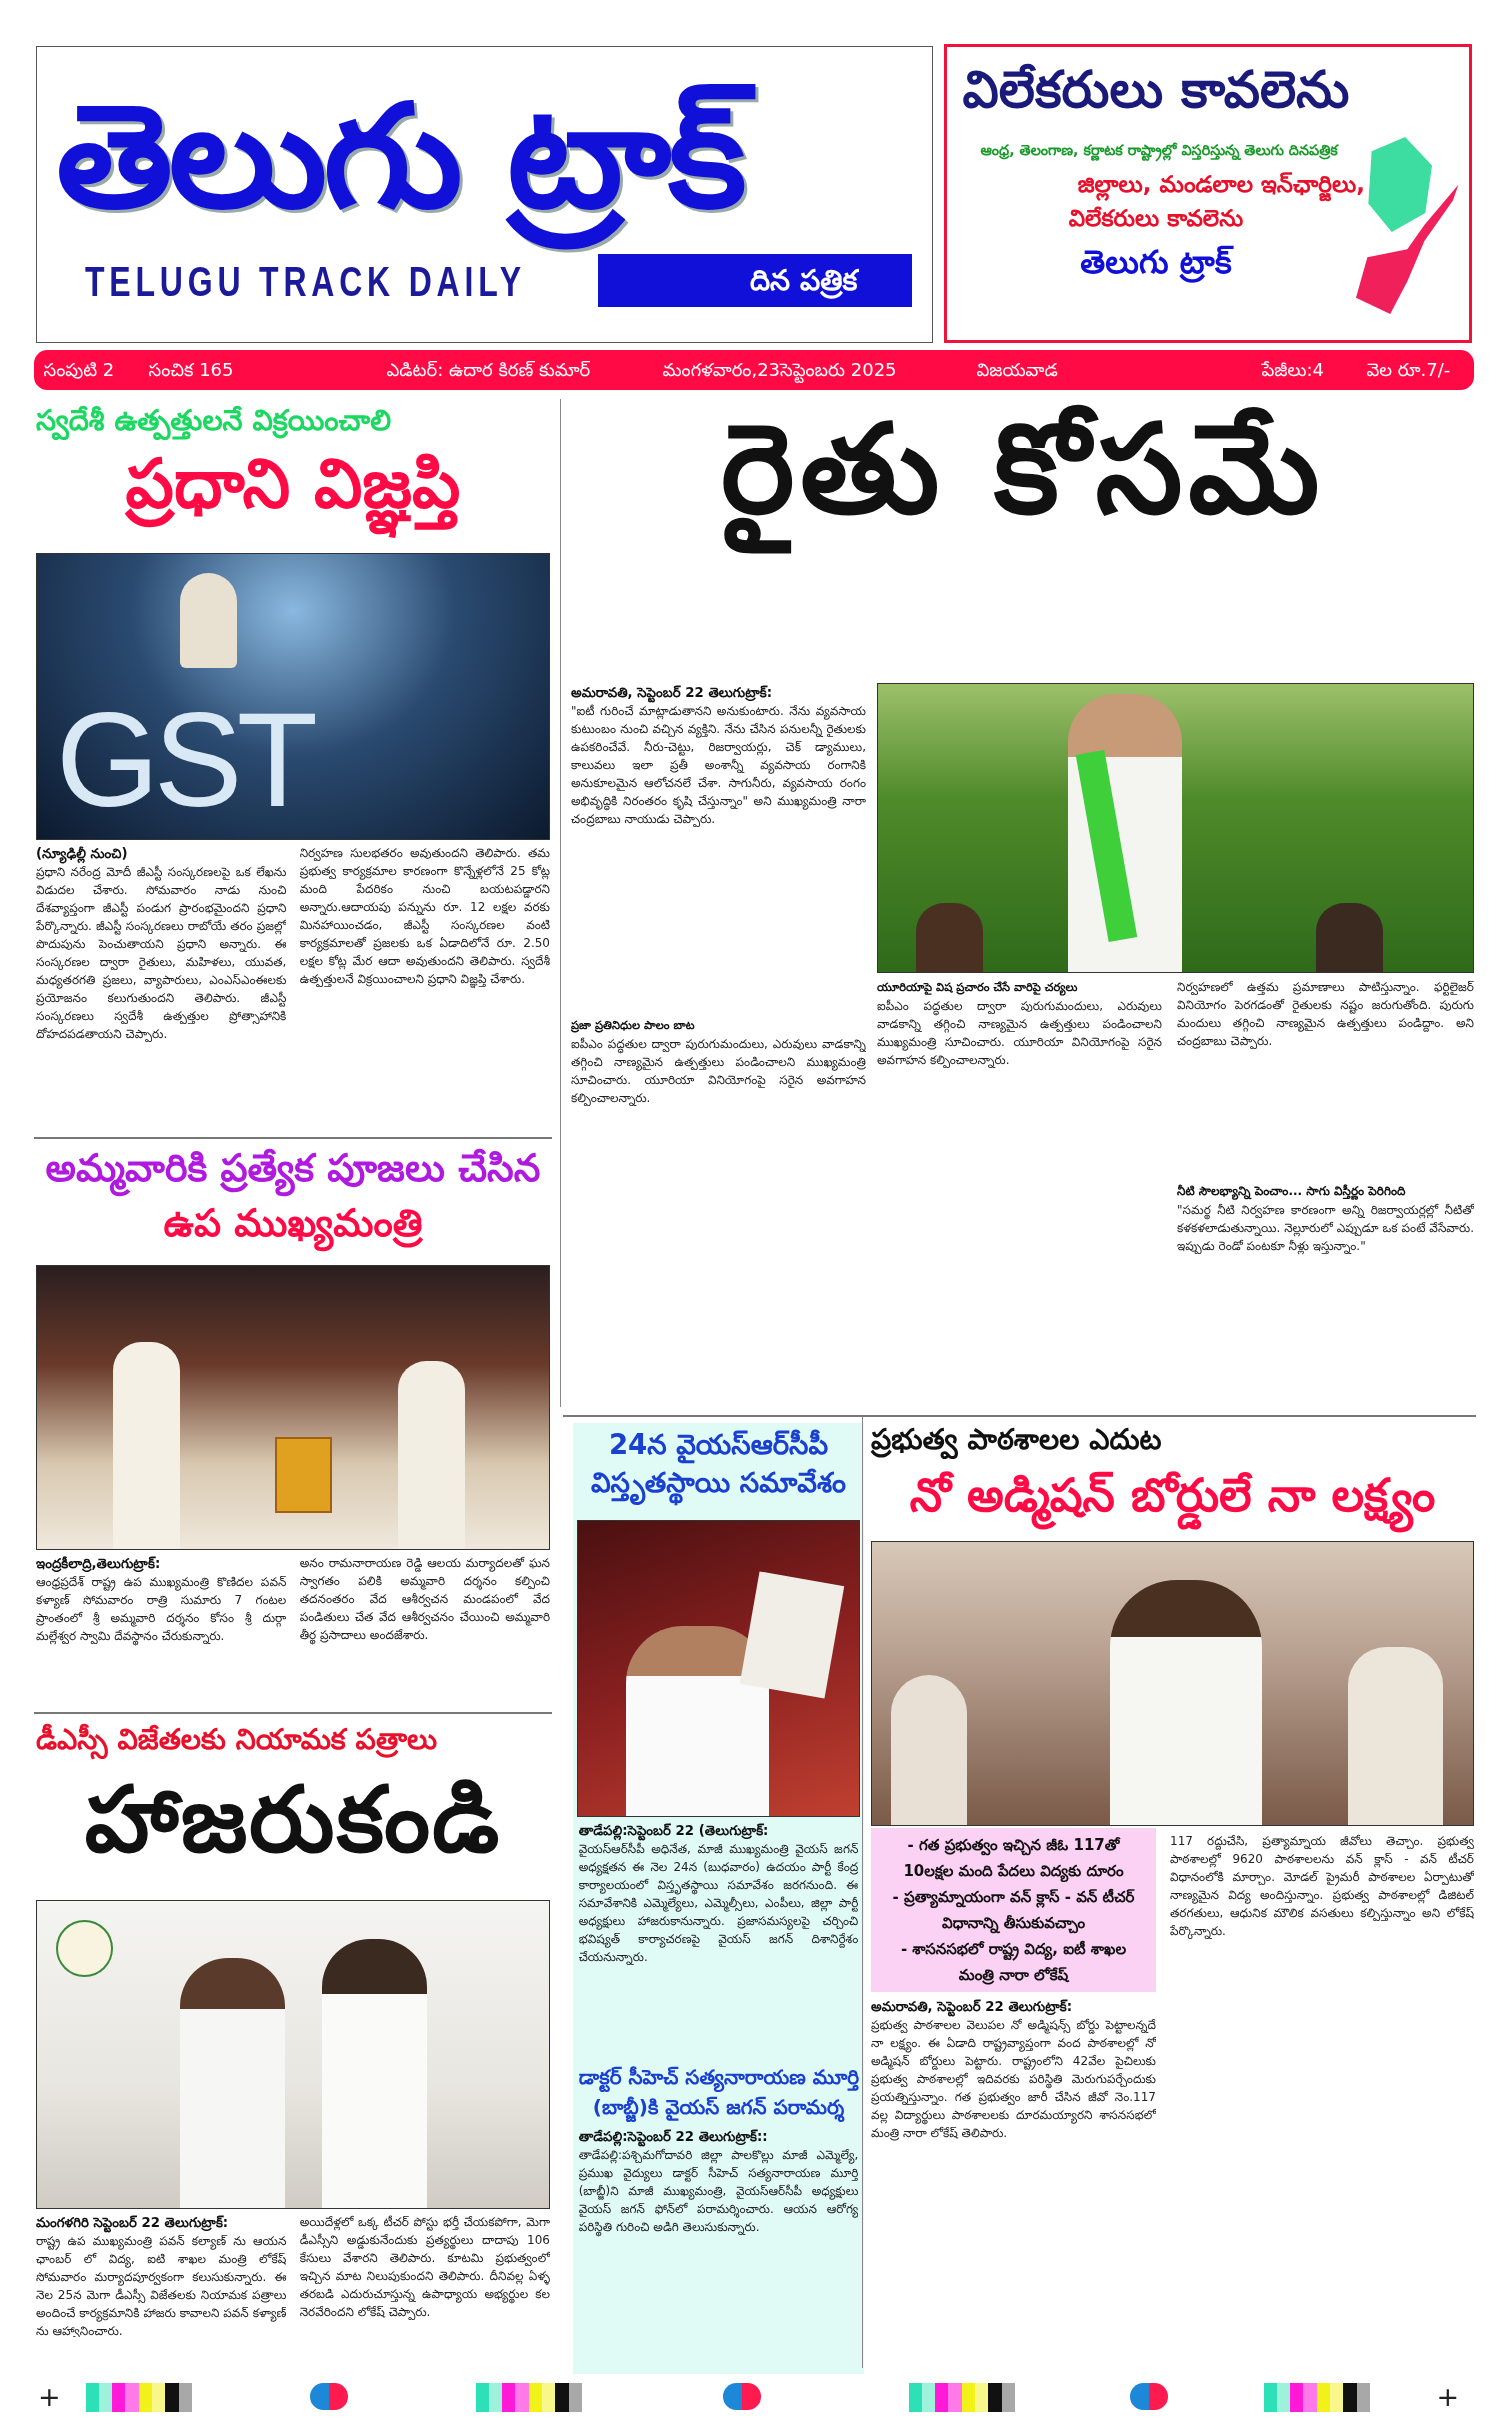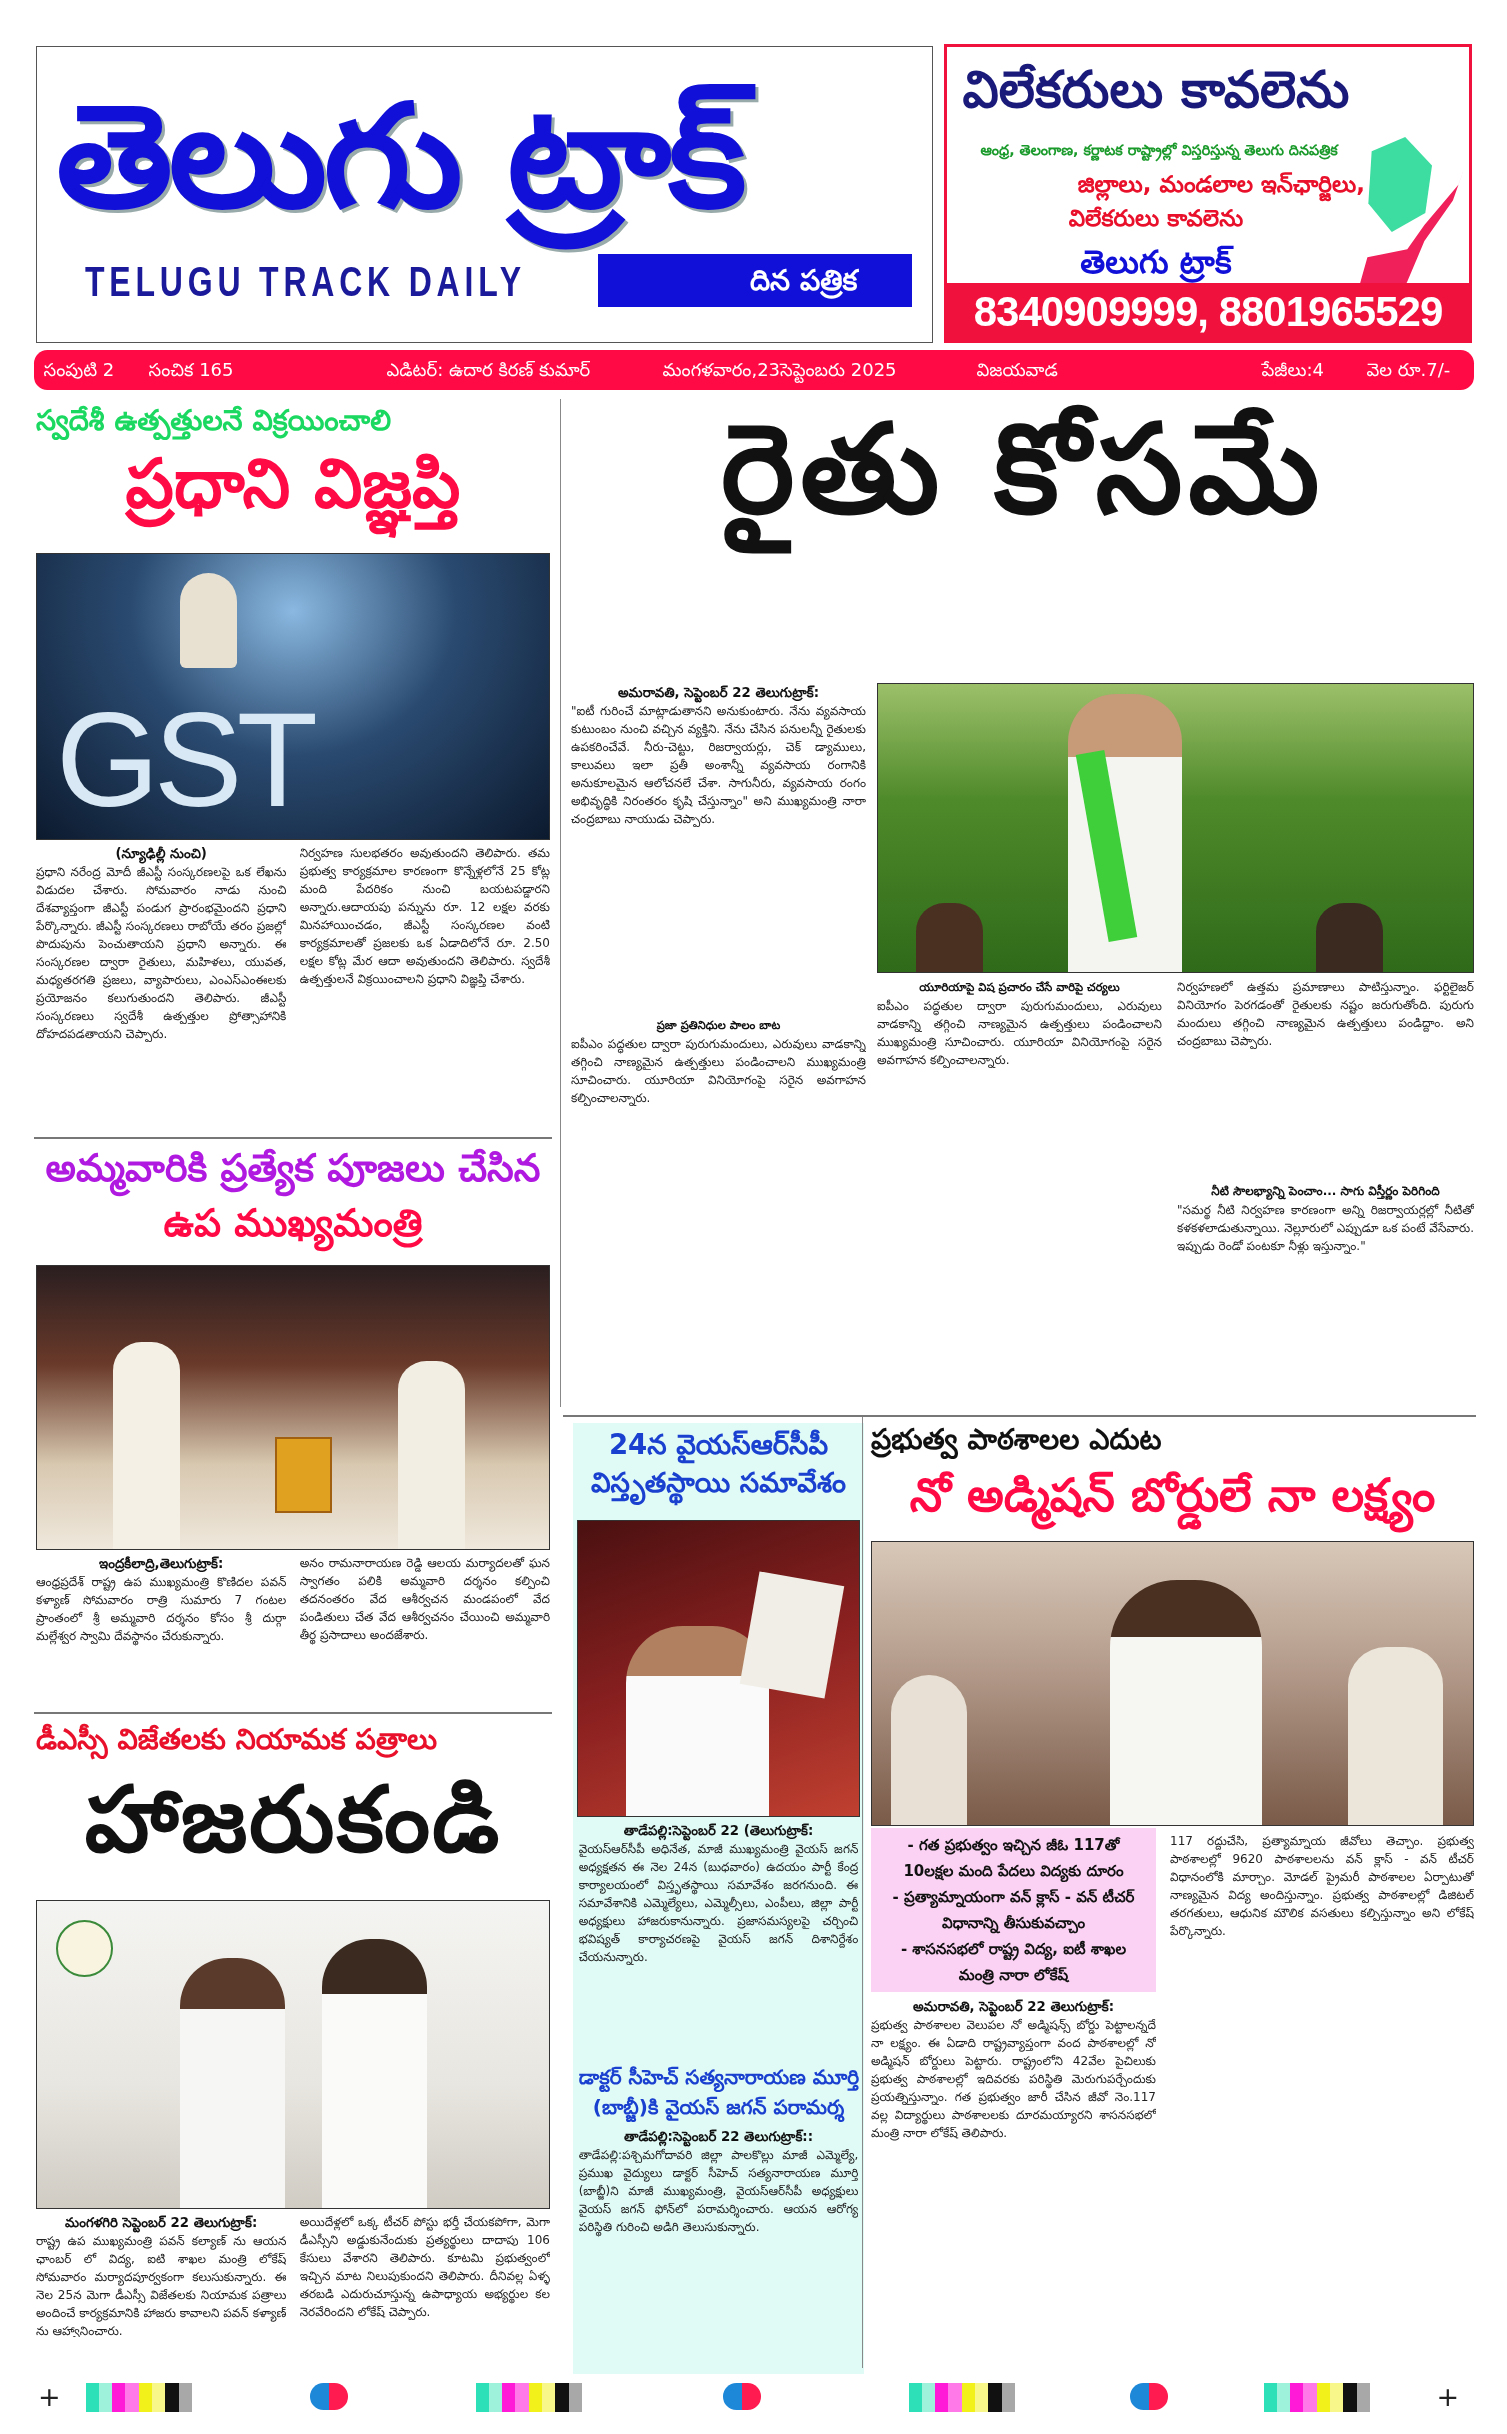--- a/index.html
+++ b/index.html
@@ -18,21 +18,21 @@
 .ad-l4{position:absolute;left:0;width:418px;text-align:center;top:196px;font-size:32px;font-weight:900;color:#1010d8}
 .ad-map-t{position:absolute;left:418px;top:90px;width:67px;height:95px;background:#3ddca0;clip-path:polygon(10% 15%,60% 0,100% 30%,90% 80%,40% 100%,5% 70%)}
 .ad-map-a{position:absolute;left:409px;top:105px;width:114px;height:162px;background:#f0205a;clip-path:polygon(100% 0,90% 20%,60% 45%,45% 60%,10% 65%,0 90%,30% 100%,45% 80%,60% 55%,85% 30%)}
 .ad-phone{position:absolute;left:0;right:0;bottom:0;height:57px;background:#f0123d;color:#fff;font-family:"Liberation Sans",sans-serif;font-weight:700;font-size:42px;line-height:57px;text-align:center;letter-spacing:-1px}
 .infobar{left:34px;top:350px;width:1440px;height:40px;background:#ff0a45;border-radius:13.3px;color:#fff;font-size:18px;line-height:40px;display:flex;padding-left:9.5px}
 .infobar span{white-space:nowrap}
 .kicker{text-align:left;font-weight:700;white-space:nowrap}
 .hl{text-align:center;font-weight:900;white-space:nowrap;line-height:1.05}
 .photo{overflow:hidden;border:1px solid #333}
 .txt{font-size:12px;line-height:18px;text-align:justify;color:#222;overflow:hidden}
-.dateline{font-weight:700;text-align:center;font-size:13.3px;line-height:19px}
+.dateline{font-weight:700;text-align:left;font-size:13.3px;line-height:19px}
 .cols2{display:flex;gap:13.3px}
 .cols2>div{flex:1}
 .rule-v{background:#888;width:1.4px}
 .rule-h{background:#777;height:1.9px}
 .box-cyan{background:#e0fbf6}
 .box-pink{background:#fbd2f3}
 .regbar{top:2383px;left:28.5px;width:1450px;height:28.5px}
 .reg{position:absolute;top:0;height:28.5px}
 .swatch{display:flex;height:28.5px}
 .swatch div{width:13.3px;height:28.5px}
@@ -49,21 +49,20 @@
 </div>
 
 <div class="abs ad">
   <div class="ad-title">విలేకరులు కావలెను</div>
   <div class="ad-map-t"></div>
   <div class="ad-map-a"></div>
   <div class="ad-l1">ఆంధ్ర, తెలంగాణ, కర్ణాటక రాష్ట్రాల్లో విస్తరిస్తున్న తెలుగు దినపత్రిక</div>
   <div class="ad-l2">జిల్లాలు, మండలాల ఇన్‌ఛార్జిలు,</div>
   <div class="ad-l3">విలేకరులు కావలెను</div>
   <div class="ad-l4">తెలుగు ట్రాక్</div>
-  <div class="ad-phone">8340909999, 8801965529</div>
 </div>
 
 <div class="abs infobar">
   <span style="width:105px">సంపుటి 2</span>
   <span style="width:238px">సంచిక 165</span>
   <span style="width:276px">ఎడిటర్: ఉదార కిరణ్ కుమార్</span>
   <span style="width:314px">మంగళవారం,23సెప్టెంబరు 2025</span>
   <span style="width:285px">విజయవాడ</span>
   <span style="width:105px">పేజీలు:4</span>
   <span>వెల రూ.7/-</span>

